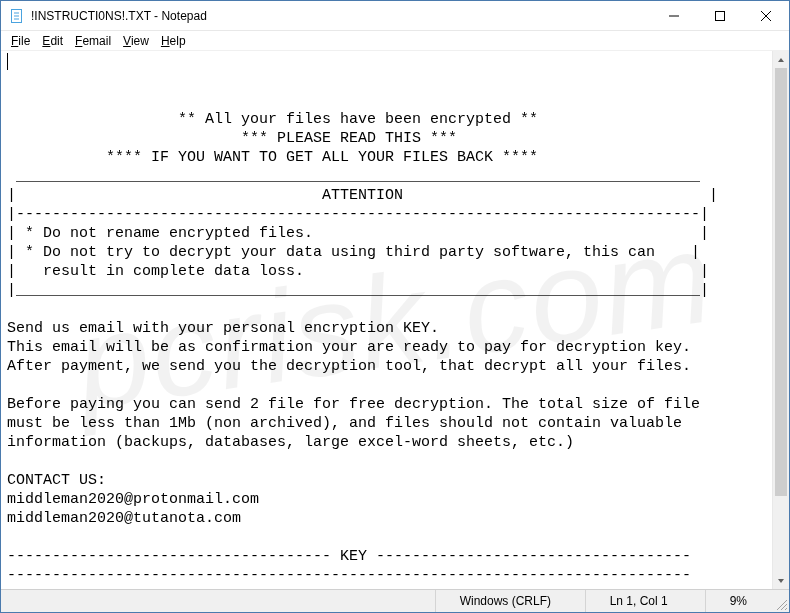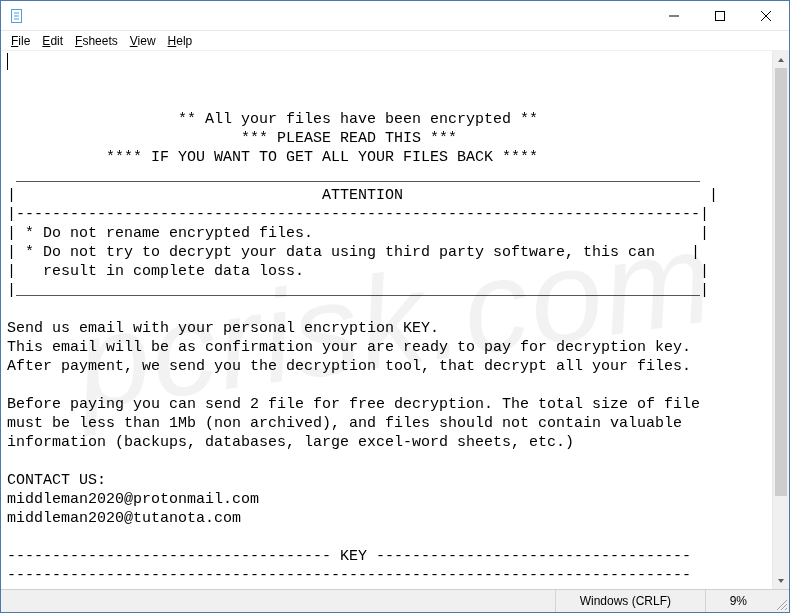--- a/index.html
+++ b/index.html
@@ -141,20 +141,21 @@
 
   <div class="titlebar">
     <span class="app-icon">
       <svg width="16" height="16" viewBox="0 0 16 16">
         <rect x="2.5" y="1.5" width="10" height="13" fill="#fff" stroke="#4aa3df" stroke-width="1"></rect>
         <line x1="5" y1="5" x2="10" y2="5" stroke="#4aa3df" stroke-width="1"></line>
         <line x1="5" y1="8" x2="10" y2="8" stroke="#4aa3df" stroke-width="1"></line>
         <line x1="5" y1="11" x2="10" y2="11" stroke="#4aa3df" stroke-width="1"></line>
       </svg>
     </span>
+    <span class="title">!INSTRUCTI0NS!.TXT - Notepad</span>
     <span class="spacer"></span>
     <div class="win-controls">
       <div class="win-btn">
         <svg width="10" height="10">
             <line x1="0" y1="5" x2="10" y2="5" stroke="#000" stroke-width="1"></line>
           </svg>
       </div>
       <div class="win-btn">
         <svg width="10" height="10">
             <rect x="0.5" y="0.5" width="9" height="9" fill="none" stroke="#000" stroke-width="1"></rect>
@@ -165,21 +166,21 @@
           <line x1="0" y1="0" x2="10" y2="10" stroke="#000" stroke-width="1"></line>
           <line x1="10" y1="0" x2="0" y2="10" stroke="#000" stroke-width="1"></line>
         </svg>
       </div>
     </div>
   </div>
 
   <div class="menubar">
     <span class="menu-item"><span class="ul">F</span><span>ile</span></span>
     <span class="menu-item"><span class="ul">E</span><span>dit</span></span>
-    <span class="menu-item"><span class="ul">F</span><span>sheets</span></span>
+    <span class="menu-item"><span class="ul">F</span><span>email</span></span>
     <span class="menu-item"><span class="ul">V</span><span>iew</span></span>
     <span class="menu-item"><span class="ul">H</span><span>elp</span></span>
   </div>
 
   <div class="editor-wrap">
     <div class="editor" id="editor">
       <span class="caret"></span>
     <div>                   ** All your files have been encrypted **</div><div>                          *** PLEASE READ THIS ***</div><div>           **** IF YOU WANT TO GET ALL YOUR FILES BACK ****</div><div> ____________________________________________________________________________</div><div>|                                  ATTENTION                                  |</div><div>|----------------------------------------------------------------------------|</div><div>| * Do not rename encrypted files.                                           |</div><div>| * Do not try to decrypt your data using third party software, this can    |</div><div>|   result in complete data loss.                                            |</div><div>|____________________________________________________________________________|</div><div>&nbsp;</div><div>Send us email with your personal encryption KEY.</div><div>This email will be as confirmation your are ready to pay for decryption key.</div><div>After payment, we send you the decryption tool, that decrypt all your files.</div><div>&nbsp;</div><div>Before paying you can send 2 file for free decryption. The total size of file</div><div>must be less than 1Mb (non archived), and files should not contain valuable</div><div>information (backups, databases, large excel-word sheets, etc.)</div><div>&nbsp;</div><div>CONTACT US:</div><div>middleman2020@protonmail.com</div><div>middleman2020@tutanota.com</div><div>&nbsp;</div><div>------------------------------------ KEY -----------------------------------</div><div>----------------------------------------------------------------------------</div></div>
     <div class="scrollbar-v">
       <div class="sb-btn">
@@ -195,20 +196,21 @@
             <polygon points="1,2 7,2 4,6" fill="#606060"></polygon>
           </svg>
       </div>
     </div>
     <div class="watermark">pcrisk.com</div>
   </div>
 
   <div class="statusbar">
     <div class="cell flexcell"></div>
     <div class="cell" style="min-width:150px">Windows (CRLF)</div>
+    <div class="cell" style="min-width:120px">Ln 1, Col 1</div>
     <div class="cell" style="min-width:60px">9%</div>
     <div class="grip">
       <svg width="12" height="12">
         <line x1="2" y1="12" x2="12" y2="2" stroke="#a0a0a0"></line>
         <line x1="6" y1="12" x2="12" y2="6" stroke="#a0a0a0"></line>
         <line x1="10" y1="12" x2="12" y2="10" stroke="#a0a0a0"></line>
       </svg>
     </div>
   </div>
 

